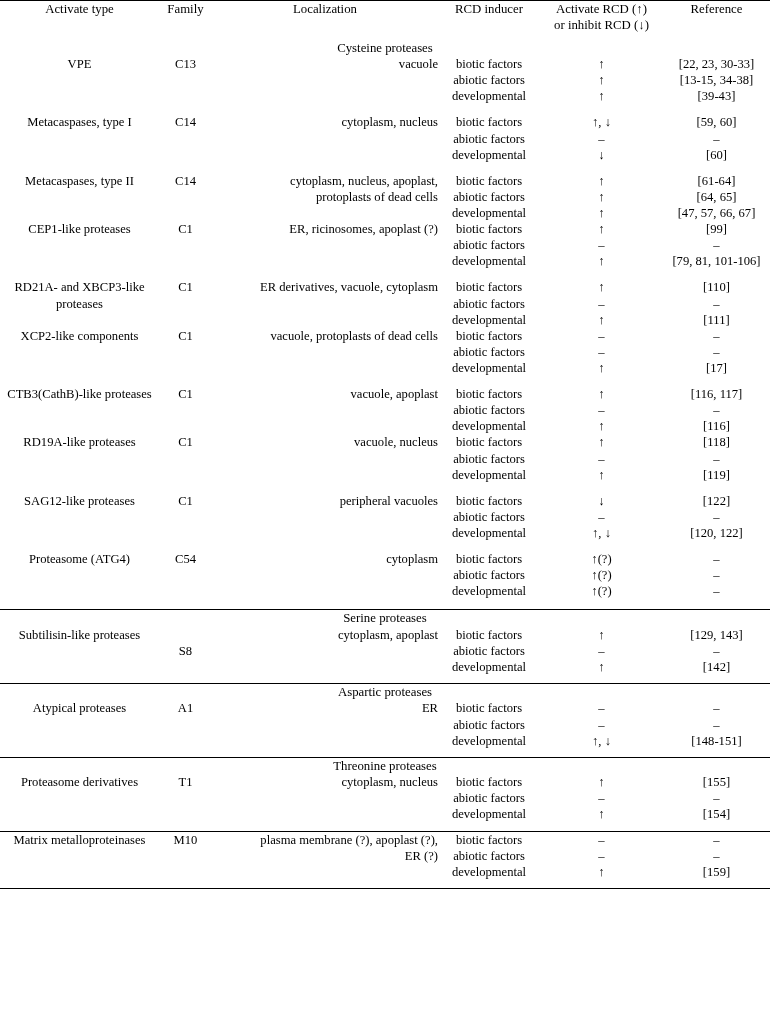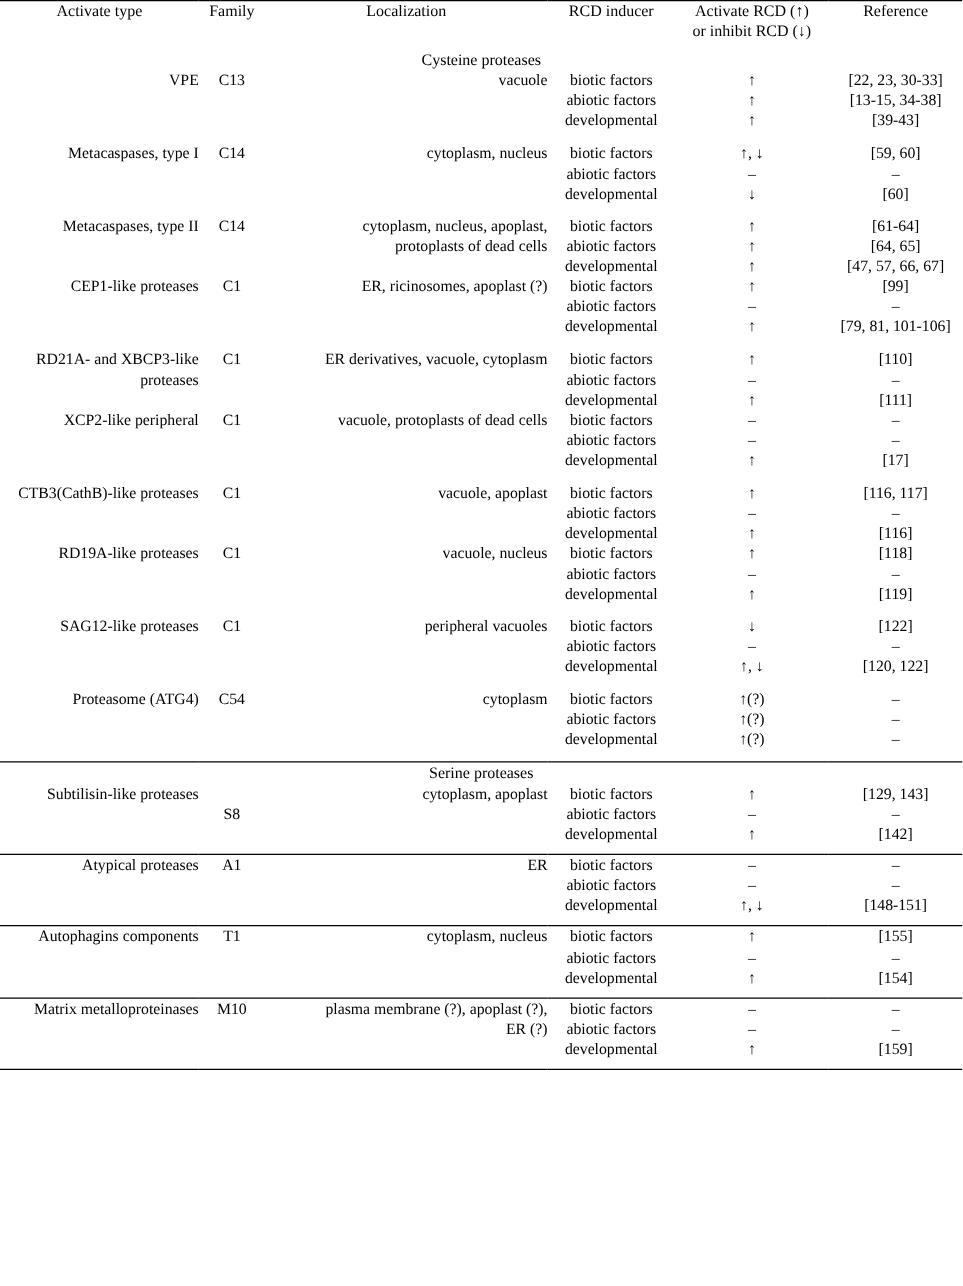--- a/index.html
+++ b/index.html
@@ -59,21 +59,21 @@
     text-align: center;
     padding: 4px 0 4px 0;
     font-size: 12.8px;
     border-top: 1.3px solid #000;
     border-bottom: 1.3px solid #000;
   }
 
   
   .cell-type {
     padding: 6px 4px 6px 4px;
-    text-align: right;
+    text-align: center;
     margin-top: 41px;
   }
   .cell-family {
     padding: 6px 4px 6px 4px;
     text-align: center;
   }
   .cell-family.vmid {
     vertical-align: middle;
     text-align: center;
   }
@@ -263,21 +263,21 @@
             <span class="stack-line arrow">–</span>
             <span class="stack-line arrow">↑</span>
           </td>
           <td class="cell-ref vsep-l">
             <span class="stack-line">[110]</span>
             <span class="stack-line">–</span>
             <span class="stack-line">[111]</span>
           </td>
         </tr>
         <tr>
-          <td class="cell-type"><span>XCP2-like peripheral</span><span class="pad-block" style="height: 10px; visibility: hidden; font-size: 10px;">&nbsp;</span></td>
+          <td class="cell-type"><span>XCP2-like components</span><span class="pad-block" style="height: 10px; visibility: hidden; font-size: 10px;">&nbsp;</span></td>
           <td class="cell-family vsep-l"><span>C1</span><span class="pad-block" style="height: 10px; visibility: hidden; font-size: 10px;">&nbsp;</span></td>
           <td class="cell-loc vsep-l">
             <span class="stack-line">vacuole, protoplasts of dead cells</span>
             <span class="pad-block" style="height: 10px; visibility: hidden; font-size: 10px;">&nbsp;</span>
           </td>
           <td class="cell-ind vsep-l">
             <span class="stack-line">biotic factors</span>
             <span class="stack-line">abiotic factors</span>
             <span class="stack-line">developmental</span>
             <span class="pad-block" style="height: 10px; visibility: hidden; font-size: 10px;">&nbsp;</span>
@@ -424,20 +424,23 @@
             <span class="stack-line">[129, 143]</span>
             <span class="stack-line">–</span>
             <span class="stack-line">[142]</span>
             <span class="pad-block" style="height: 8px; visibility: hidden; font-size: 8px;">&nbsp;</span>
           </td>
         </tr>
         <tr>
           <td colspan="6" style="border-top: 1.3px solid rgb(0, 0, 0); height: 0px;"></td>
         </tr>
         <tr>
+          <td class="section-cell" colspan="6">Aspartic proteases</td>
+        </tr>
+        <tr>
           <td class="cell-type"><span>Atypical proteases</span><span class="pad-block" style="height: 8px; visibility: hidden; font-size: 8px;">&nbsp;</span></td>
           <td class="cell-family vsep-l"><span>A1</span><span class="pad-block" style="height: 8px; visibility: hidden; font-size: 8px;">&nbsp;</span></td>
           <td class="cell-loc vsep-l">
             <span class="stack-line">ER</span>
             <span class="pad-block" style="height: 8px; visibility: hidden; font-size: 8px;">&nbsp;</span>
           </td>
           <td class="cell-ind vsep-l">
             <span class="stack-line">biotic factors</span>
             <span class="stack-line">abiotic factors</span>
             <span class="stack-line">developmental</span>
@@ -453,21 +456,24 @@
             <span class="stack-line">–</span>
             <span class="stack-line">–</span>
             <span class="stack-line">[148-151]</span>
             <span class="pad-block" style="height: 8px; visibility: hidden; font-size: 8px;">&nbsp;</span>
           </td>
         </tr>
         <tr>
           <td colspan="6" style="border-top: 1.3px solid rgb(0, 0, 0); height: 0px;"></td>
         </tr>
         <tr>
-          <td class="cell-type"><span>Autophagins components</span><span class="pad-block" style="height: 8px; visibility: hidden; font-size: 8px;">&nbsp;</span></td>
+          <td class="section-cell" colspan="6">Threonine proteases</td>
+        </tr>
+        <tr>
+          <td class="cell-type"><span>Proteasome derivatives</span><span class="pad-block" style="height: 8px; visibility: hidden; font-size: 8px;">&nbsp;</span></td>
           <td class="cell-family vsep-l"><span>T1</span><span class="pad-block" style="height: 8px; visibility: hidden; font-size: 8px;">&nbsp;</span></td>
           <td class="cell-loc vsep-l">
             <span class="stack-line">cytoplasm, nucleus</span>
             <span class="pad-block" style="height: 8px; visibility: hidden; font-size: 8px;">&nbsp;</span>
           </td>
           <td class="cell-ind vsep-l">
             <span class="stack-line">biotic factors</span>
             <span class="stack-line">abiotic factors</span>
             <span class="stack-line">developmental</span>
             <span class="pad-block" style="height: 8px; visibility: hidden; font-size: 8px;">&nbsp;</span>

